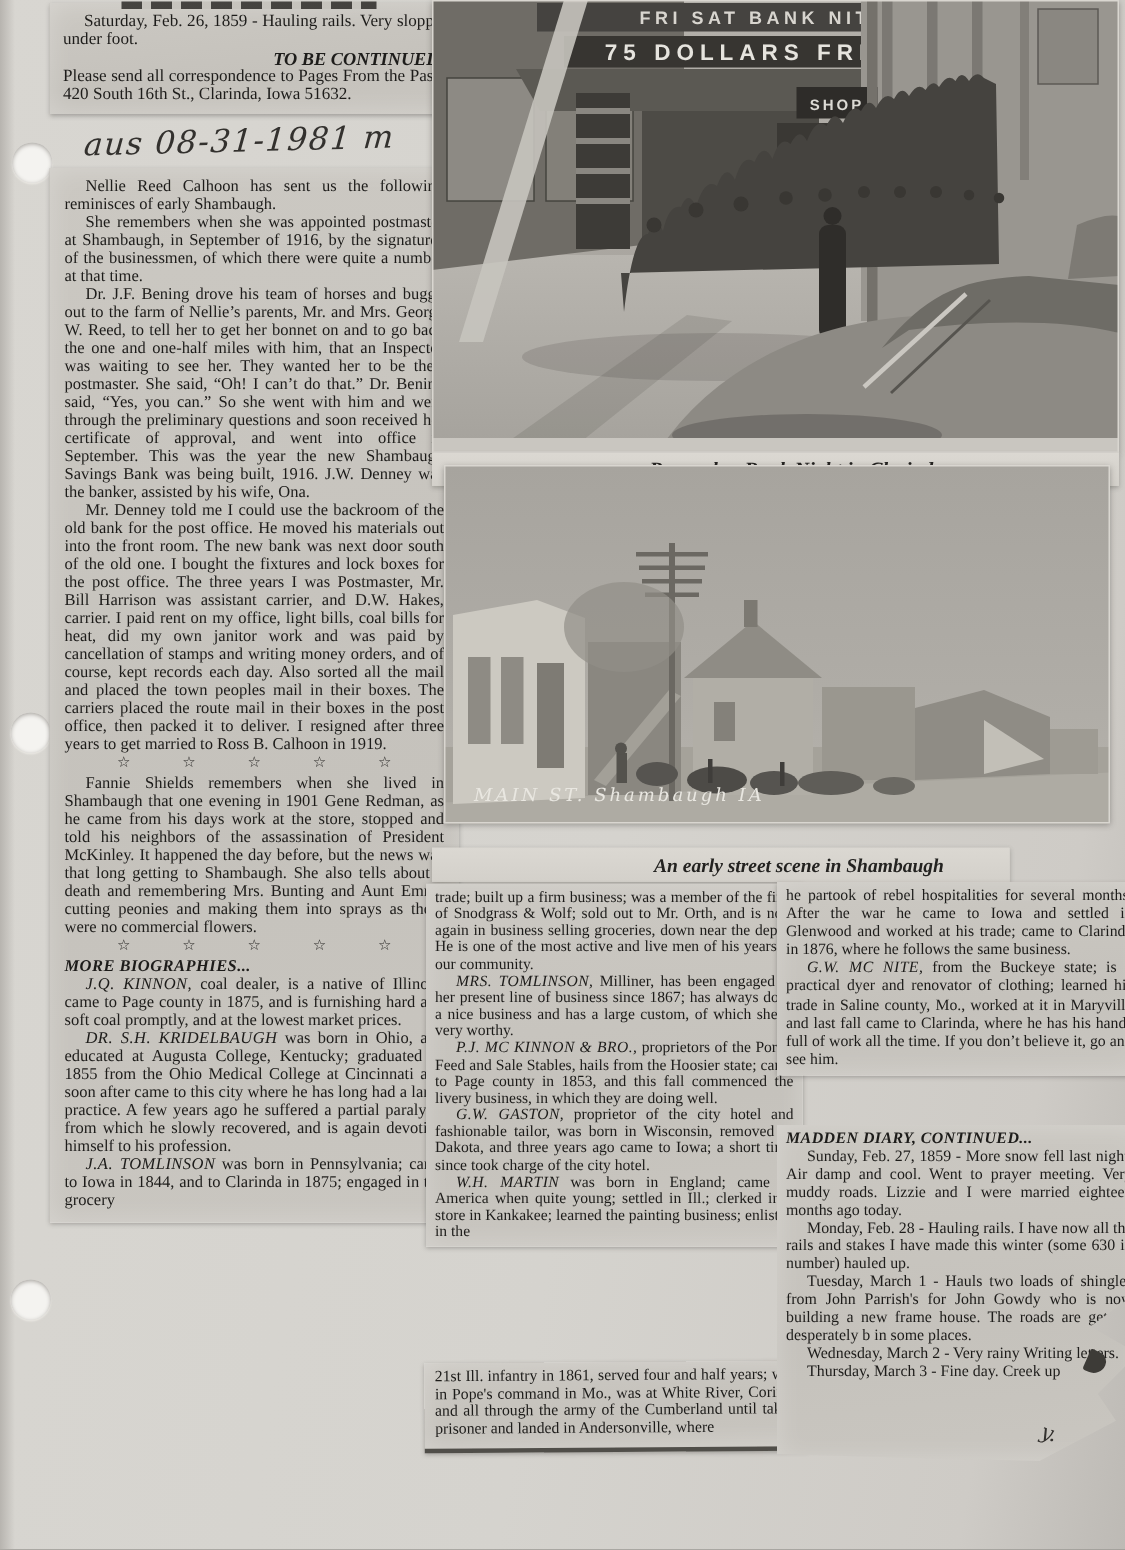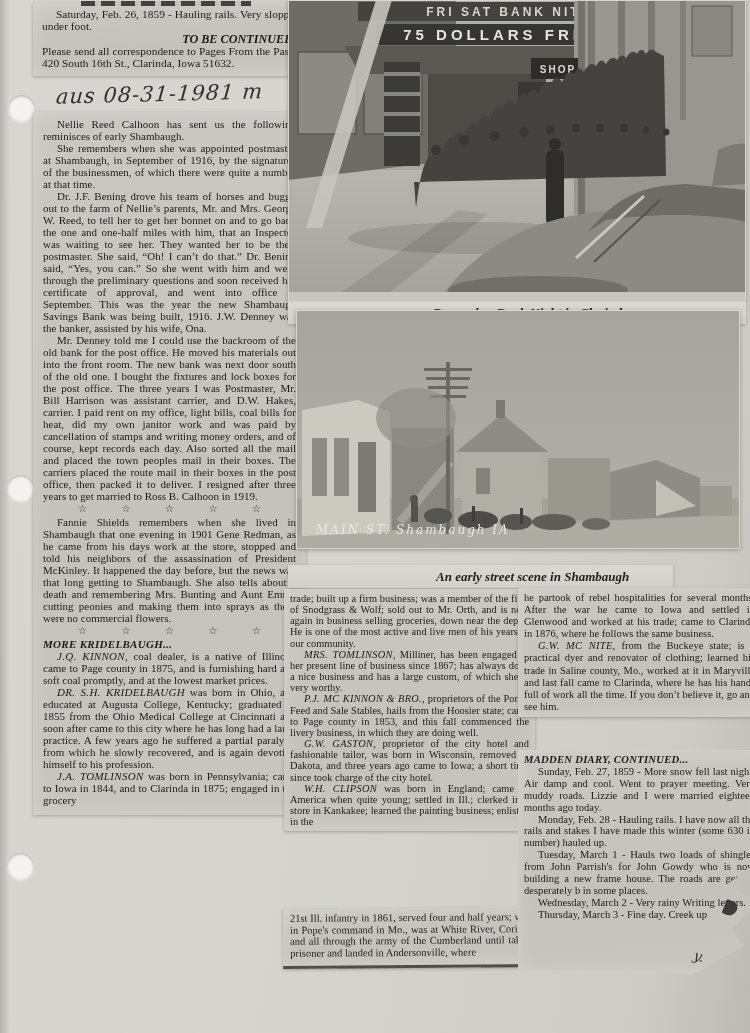--- a/index.html
+++ b/index.html
@@ -71,21 +71,21 @@
   <div class="handwritten date-stamp">aus 08-31-1981 m</div>
 
   <div class="clip clipB news">
     <p>Nellie Reed Calhoon has sent us the following reminisces of early Shambaugh.</p>
     <p>She remembers when she was appointed postmaster at Shambaugh, in September of 1916, by the signatures of the businessmen, of which there were quite a number at that time.</p>
     <p>Dr. J.F. Bening drove his team of horses and buggy out to the farm of Nellie’s parents, Mr. and Mrs. George W. Reed, to tell her to get her bonnet on and to go back the one and one-half miles with him, that an Inspector was waiting to see her. They wanted her to be their postmaster. She said, “Oh! I can’t do that.” Dr. Bening said, “Yes, you can.” So she went with him and went through the preliminary questions and soon received her certificate of approval, and went into office in September. This was the year the new Shambaugh Savings Bank was being built, 1916. J.W. Denney was the banker, assisted by his wife, Ona.</p>
     <p>Mr. Denney told me I could use the backroom of the old bank for the post office. He moved his materials out into the front room. The new bank was next door south of the old one. I bought the fixtures and lock boxes for the post office. The three years I was Postmaster, Mr. Bill Harrison was assistant carrier, and D.W. Hakes, carrier. I paid rent on my office, light bills, coal bills for heat, did my own janitor work and was paid by cancellation of stamps and writing money orders, and of course, kept records each day. Also sorted all the mail and placed the town peoples mail in their boxes. The carriers placed the route mail in their boxes in the post office, then packed it to deliver. I resigned after three years to get married to Ross B. Calhoon in 1919.</p>
     <p class="stars">☆ ☆ ☆ ☆ ☆</p>
     <p>Fannie Shields remembers when she lived in Shambaugh that one evening in 1901 Gene Redman, as he came from his days work at the store, stopped and told his neighbors of the assassination of President McKinley. It happened the day before, but the news was that long getting to Shambaugh. She also tells about a death and remembering Mrs. Bunting and Aunt Emma cutting peonies and making them into sprays as there were no commercial flowers.</p>
     <p class="stars">☆ ☆ ☆ ☆ ☆</p>
-    <p class="bhead">MORE KRIDELBAUGH...</p>
+    <p class="bhead">MORE BIOGRAPHIES...</p>
     <p><span class="bname">J.Q. KINNON,</span><span> coal dealer, is a native of Illinois; came to Page county in 1875, and is furnishing hard and soft coal promptly, and at the lowest market prices.</span></p>
     <p><span class="bname">DR. S.H. KRIDELBAUGH</span><span> was born in Ohio, and educated at Augusta College, Kentucky; graduated in 1855 from the Ohio Medical College at Cincinnati and soon after came to this city where he has long had a large practice. A few years ago he suffered a partial paralysis from which he slowly recovered, and is again devoting himself to his profession.</span></p>
     <p><span class="bname">J.A. TOMLINSON</span><span> was born in Pennsylvania; came to Iowa in 1844, and to Clarinda in 1875; engaged in the grocery</span></p>
   </div>
 
   <div class="photo" style="left:288px;top:0;width:458px;height:302px;">
     <svg width="458" height="302" viewBox="0 0 458 302">
       <defs>
         <linearGradient id="sky1" x1="0" y1="0" x2="0" y2="1">
           <stop offset="0" stop-color="#b3b0aa"></stop>
@@ -223,21 +223,21 @@
   </div>
   <div class="cap cap2">
       <span>An early street scene in Shambaugh</span>
     </div>
 
   <div class="clip clipMid news">
     <p class="noind">trade; built up a firm business; was a member of the firm of Snodgrass &amp; Wolf; sold out to Mr. Orth, and is now again in business selling groceries, down near the depot. He is one of the most active and live men of his years in our community.</p>
     <p><span class="bname">MRS. TOMLINSON,</span><span> Milliner, has been engaged in her present line of business since 1867; has always done a nice business and has a large custom, of which she is very worthy.</span></p>
     <p><span class="bname">P.J. MC KINNON &amp; BRO.,</span><span> proprietors of the Porter Feed and Sale Stables, hails from the Hoosier state; came to Page county in 1853, and this fall commenced the livery business, in which they are doing well.</span></p>
     <p><span class="bname">G.W. GASTON,</span><span> proprietor of the city hotel and fashionable tailor, was born in Wisconsin, removed to Dakota, and three years ago came to Iowa; a short time since took charge of the city hotel.</span></p>
-    <p><span class="bname">W.H. CLIPSON</span><span> was born in England; came to America when quite young; settled in Ill.; clerked in a store in Kankakee; learned the painting business; enlisted in the</span></p>
+    <p><span class="bname">W.H. MARTIN</span><span> was born in England; came to America when quite young; settled in Ill.; clerked in a store in Kankakee; learned the painting business; enlisted in the</span></p>
   </div>
 
   <div class="clip clipInf news">
     <p class="noind">21st Ill. infantry in 1861, served four and half years; was in Pope's command in Mo., was at White River, Corinth and all through the army of the Cumberland until taken prisoner and landed in Andersonville, where</p>
   </div>
 
   <div class="clip clipR1 news">
     <p class="noind">he partook of rebel hospitalities for several months. After the war he came to Iowa and settled in Glenwood and worked at his trade; came to Clarinda in 1876, where he follows the same business.</p>
     <p><span class="bname">G.W. MC NITE,</span><span> from the Buckeye state; is a practical dyer and renovator of clothing; learned his trade in Saline county, Mo., worked at it in Maryville and last fall came to Clarinda, where he has his hands full of work all the time. If you don’t believe it, go and see him.</span></p>
   </div>

